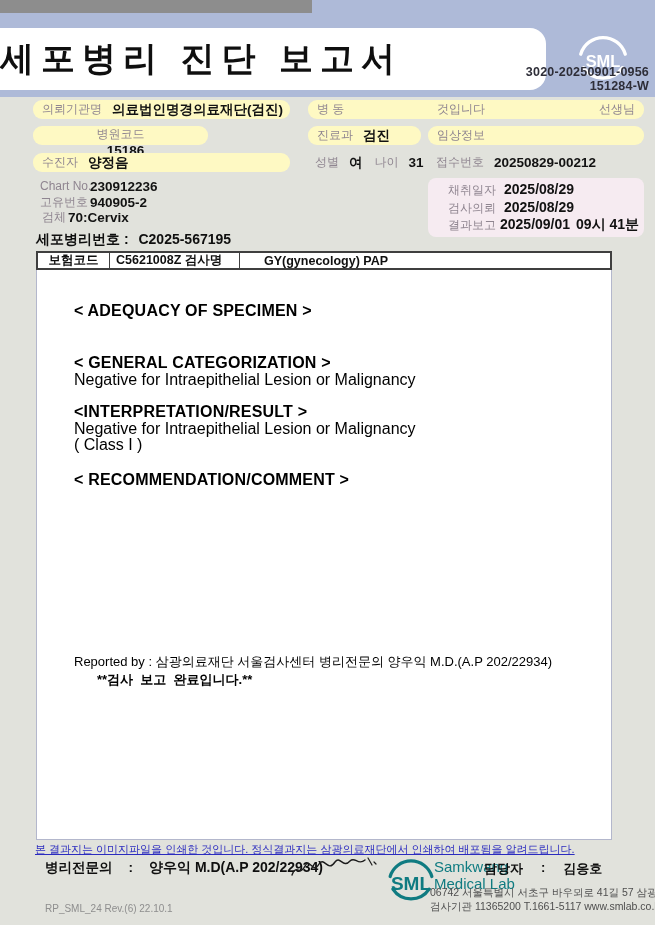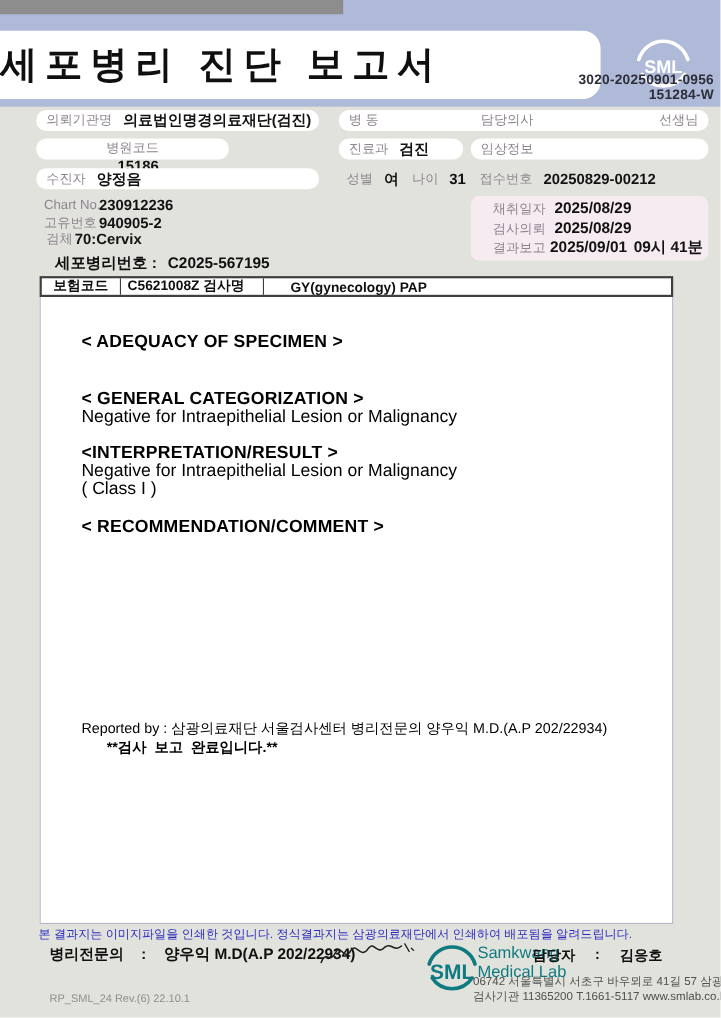--- a/index.html
+++ b/index.html
@@ -11,56 +11,56 @@
   .band { position:absolute; left:0; top:0; width:655px; height:97px; background:#aebad8; }
   .scan-strip { position:absolute; left:0; top:0; width:312px; height:13px; background:#8d8d8d; }
   .title-box { position:absolute; left:0; top:28px; width:546px; height:62px; background:#ffffff;
                border-radius:0 16px 16px 0; display:flex; align-items:center; }
   .title-box h1 { font-size:34px; font-weight:600; letter-spacing:7px; color:#0f0f0f; white-space:nowrap; }
   .logo-top { position:absolute; left:572px; top:29px; }
   .doc-no { position:absolute; right:6px; top:66px; text-align:right; font-size:12.5px; font-weight:bold;
             color:#2e2e38; line-height:13.5px; letter-spacing:0.2px; }
 
   
-  .field { position:absolute; height:19px; background:#ffffff; border-radius:9px; display:flex;
+  .field { position:absolute; height:19px; background:#fef9c3; border-radius:9px; display:flex;
            align-items:center; padding:0 9px; }
   .bare  { position:absolute; height:19px; display:flex; align-items:center; }
   .lbl { font-size:12px; color:#8f8590; white-space:nowrap; }
   .val { font-size:13.5px; font-weight:bold; color:#121212; margin-left:10px; white-space:nowrap; }
   .suffix { margin-left:auto; font-size:12px; color:#8f8590; }
 
   .chart-block { position:absolute; left:40px; top:179px; font-size:12px; line-height:15.5px; }
   .chart-block .row { display:flex; }
   .chart-block .lbl { display:inline-block; width:48px; }
   .chart-block .val { margin-left:2px; font-size:13.5px; line-height:15.5px; }
   .dates-block { position:absolute; left:428px; top:178px; width:216px; background:#f6ebf1;
                  border-radius:8px; padding:3px 20px; }
   .dates-block .row { display:flex; align-items:baseline; line-height:16.5px; }
   .dates-block .lbl { width:52px; }
   .dates-block .val { margin-left:4px; font-size:14px; }
   .dates-block .time { margin-left:6px; }
 
-  .cyto-line { position:absolute; left:50px; top:231px; font-size:14px; font-weight:bold; color:#0f0f0f; }
+  .cyto-line { position:absolute; left:36px; top:231px; font-size:14px; font-weight:bold; color:#0f0f0f; }
 
   
   .content-box { position:absolute; left:36px; top:251px; width:576px; height:589px; background:#ffffff;
                  border:1px solid #b3b7cc; }
   .test-table { position:absolute; left:-1px; top:-1px; width:576px; height:19px; display:flex;
                 border:2px solid #3f3f3f; background:#ffffff; font-size:12.5px; font-weight:bold; color:#0f0f0f; }
   .test-table .c1 { width:72px; display:flex; align-items:center; justify-content:center; border-right:1px solid #3f3f3f; }
   .test-table .c2 { width:130px; display:flex; align-items:center; padding-left:6px; border-right:1px solid #3f3f3f; white-space:pre; }
   .test-table .c3 { flex:1; display:flex; align-items:center; padding-left:24px; }
   .sec-head { position:absolute; font-weight:bold; white-space:pre; letter-spacing:0.2px; }
   .sec-line { position:absolute; white-space:pre; }
   .tbs { position:absolute; left:37px; top:258px; font-size:13px; line-height:17px; white-space:pre; color:#121212; }
   .reported { position:absolute; left:37px; top:401px; font-size:13px; white-space:pre; }
   .completion { position:absolute; left:60px; top:419px; font-size:13px; font-weight:bold; white-space:pre; }
 
   
-  .notice { position:absolute; left:35px; top:842px; font-size:11px; color:#2b2bbf; white-space:nowrap; }
+  .notice { position:absolute; left:35px; top:842px; font-size:11px; color:#2b2bbf; text-decoration:underline; white-space:nowrap; }
   .pathologist { position:absolute; left:45px; top:859px; font-size:13.5px; color:#0f0f0f; display:flex; align-items:baseline; }
   .pathologist .plabel { font-weight:bold; }
   .pathologist .colon { margin:0 16px; font-weight:bold; }
   .pathologist .pval { font-weight:bold; font-size:14px; }
   .signature { position:absolute; left:288px; top:853px; }
   .logo-bottom { position:absolute; left:382px; top:851px; }
   .lab-name { position:absolute; left:434px; top:858px; color:#0f7b81; font-size:15px; line-height:17px; font-weight:500; }
   .manager { position:absolute; left:484px; top:860px; font-size:13px; font-weight:bold; color:#0f0f0f; display:flex; }
   .manager .colon { margin:0 18px; }
   .address { position:absolute; left:430px; top:885px; font-size:10.5px; color:#4f4f4f; line-height:14px; white-space:nowrap; }
@@ -90,21 +90,21 @@
 
   <div class="field" style="left:33px; top:100px; width:257px;">
     <span class="lbl">의뢰기관명</span>
     <span class="val">의료법인명경의료재단(검진)</span>
   </div>
   <div class="field" style="left:308px; top:100px; width:143px;">
     <span class="lbl">병 동</span>
     <span class="val"></span>
   </div>
   <div class="field" style="left:428px; top:100px; width:216px;">
-    <span class="lbl">담당의사</span>
+    <span class="lbl">것입니다</span>
     <span class="val"></span>
     <span class="suffix">선생님</span>
   </div>
 
   <div class="field" style="left:33px; top:126px; width:175px;flex-direction:column;">
     <span class="lbl">병원코드</span>
     <span class="val">15186</span>
   </div>
   <div class="field" style="left:308px; top:126px; width:113px;">
     <span class="lbl">진료과</span>

